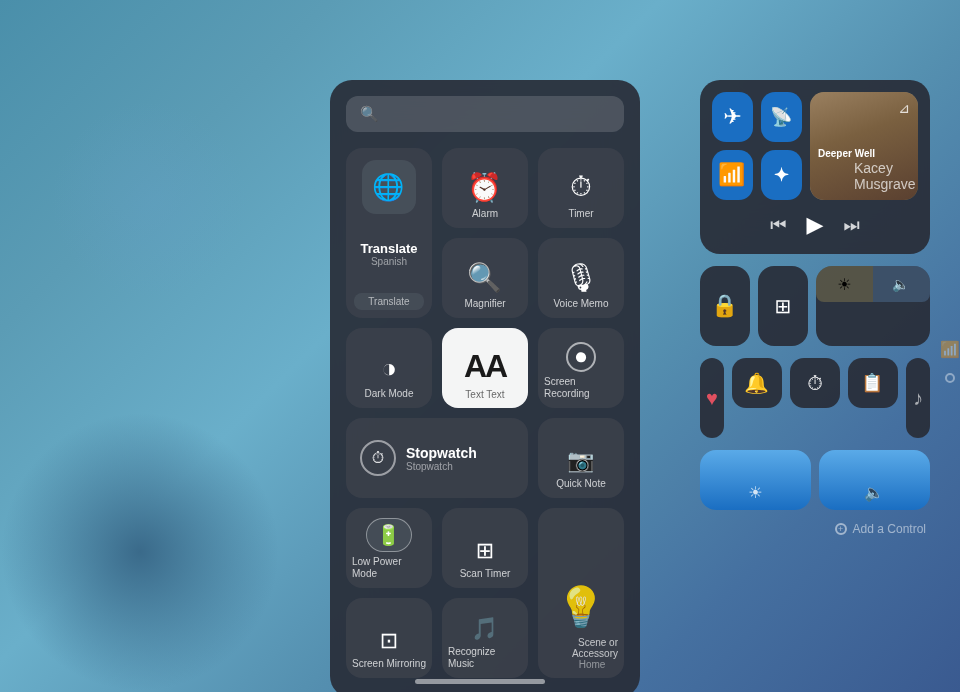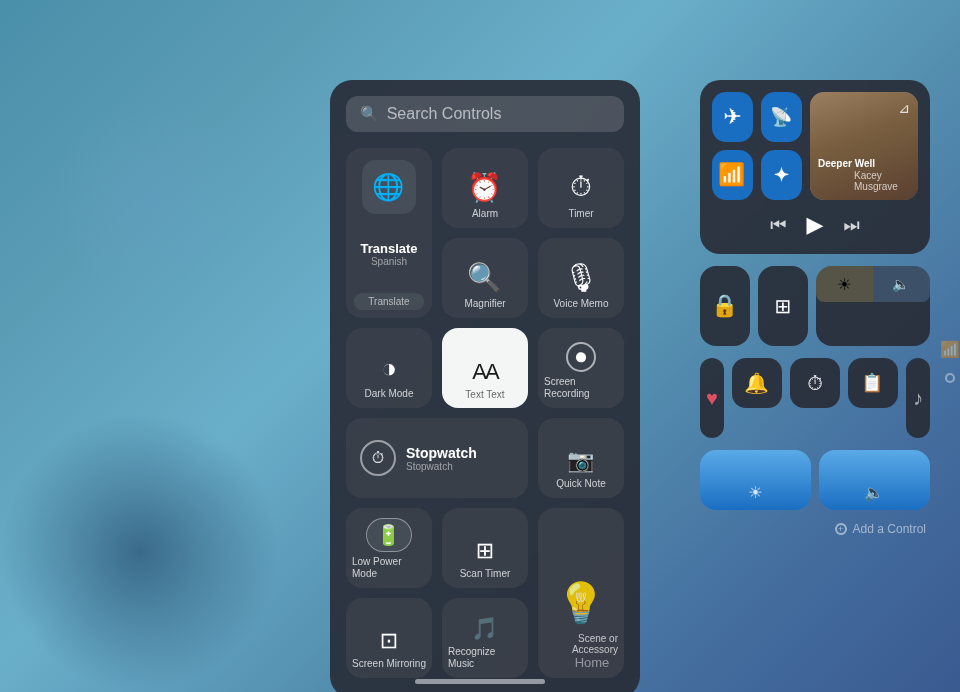--- a/index.html
+++ b/index.html
@@ -150,22 +150,22 @@
       background: rgba(255,255,255,0.95);
       border-radius: 16px;
       display: flex;
       flex-direction: column;
       align-items: center;
       justify-content: flex-end;
       padding: 8px 6px 8px;
       min-height: 80px;
     }
     .textsize-icon {
-      font-size: 22px;
-      font-weight: 400;
+      font-size: 32px;
+      font-weight: 700;
       color: #1a1a1a;
       margin-bottom: 4px;
       letter-spacing: -2px;
     }
     .textsize-label {
       font-size: 10px;
       color: rgba(0,0,0,0.6);
       font-weight: 500;
     }
 
@@ -222,21 +222,21 @@
       color: rgba(255,255,255,0.85);
       margin-bottom: 6px;
     }
     .home-label {
       font-size: 10px;
       color: rgba(255,255,255,0.7);
       text-align: right;
       font-weight: 500;
     }
     .home-sublabel {
-      font-size: 13px;
+      font-size: 10px;
       color: rgba(255,255,255,0.45);
       margin-left: 22px;
     }
 
     
     .right-panel {
       position: absolute;
       right: 30px;
       top: 80px;
       width: 230px;
@@ -304,21 +304,21 @@
       position: relative;
       z-index: 1;
     }
     .media-track {
       font-size: 10px;
       font-weight: 600;
       color: white;
       line-height: 1.2;
     }
     .media-artist {
-      font-size: 10px;
+      font-size: 14px;
       color: rgba(255,255,255,0.7);
       padding-left: 36px;
     }
     .airplay-icon {
       position: absolute;
       top: 8px; right: 8px;
       font-size: 14px;
       color: rgba(255,255,255,0.8);
     }
     .media-playback {
@@ -512,21 +512,20 @@
 </head>
 <body>
 
 <div class="bg-blob1"></div>
 <div class="bg-blob2"></div>
 
 <div class="search-panel">
 
   <div class="search-bar">
     <span class="search-bar-icon">🔍</span>
-    <span class="search-bar-text">Search Controls</span>
   </div>
 
   <div class="controls-grid">
 
     <div class="translate-tile">
       <div class="translate-icon-area">
         <span>🌐</span>
       </div>
       <div class="translate-texts">
         <div class="translate-name">Translate</div>

